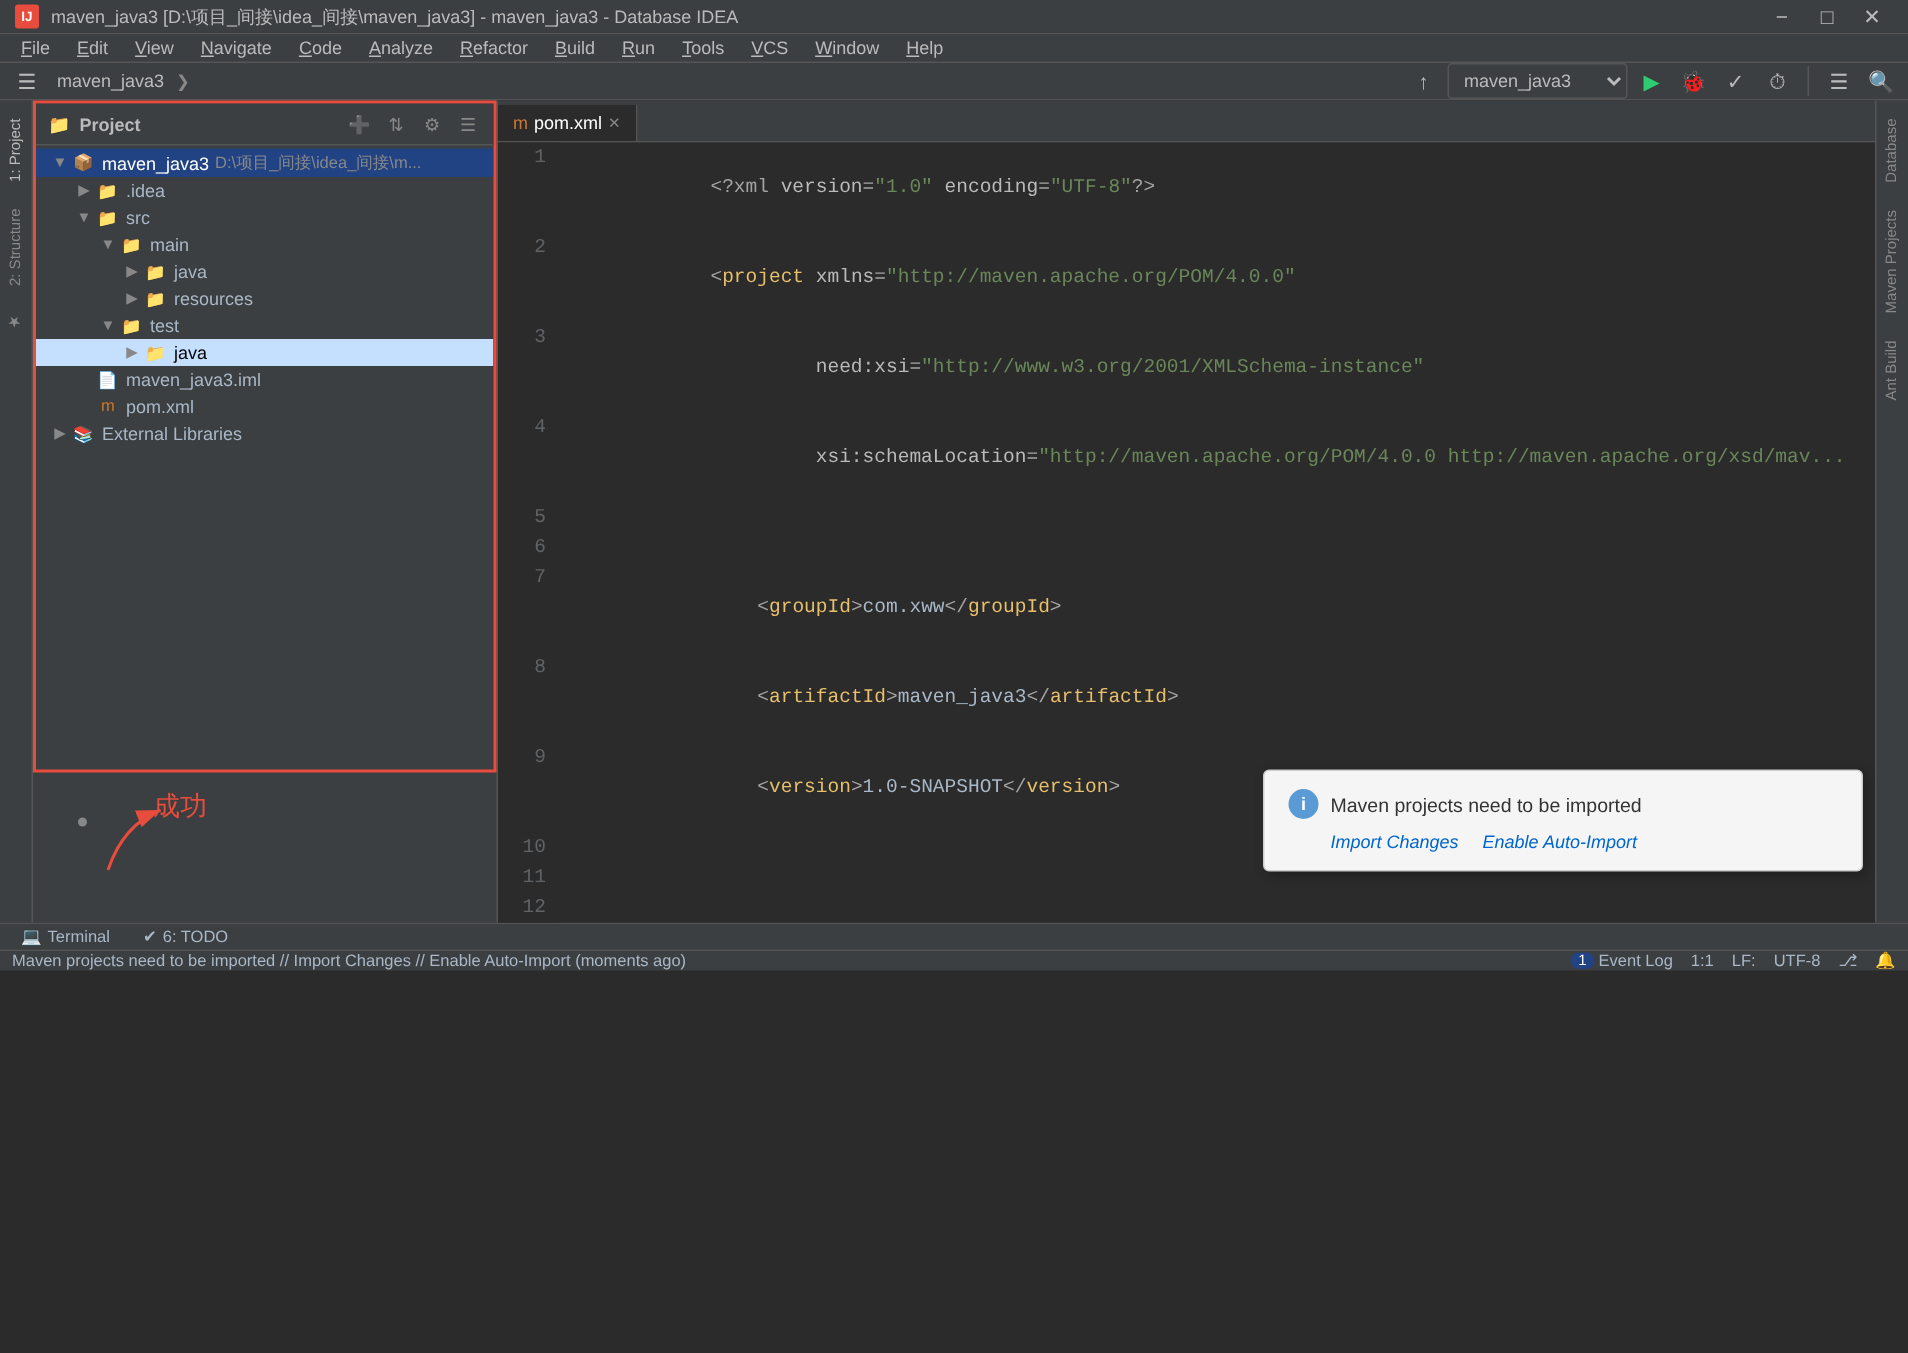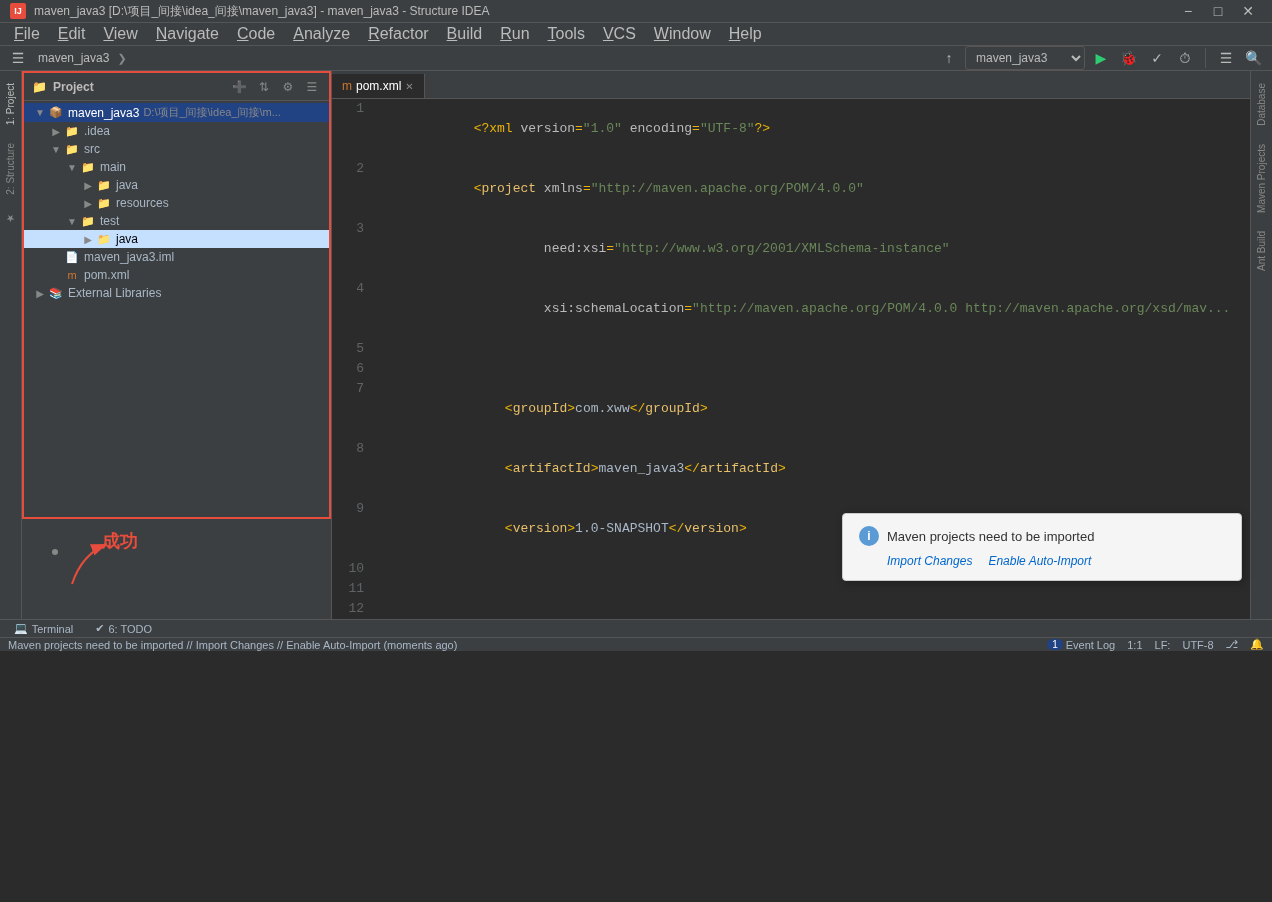--- a/index.html
+++ b/index.html
@@ -51,21 +51,21 @@
       display: flex;
       align-items: center;
       padding: 0 6px;
       border-bottom: 1px solid #555;
       gap: 2px;
     }
     .menu-item {
       padding: 2px 8px;
       color: #bbbbbb;
       cursor: pointer;
-      font-size: 16px;
+      font-size: 12px;
       border-radius: 2px;
     }
     .menu-item u { text-decoration: underline; }
 
     
     #toolbar {
       background: #3c3f41;
       height: 36px;
       display: flex;
       align-items: center;
@@ -182,21 +182,21 @@
       position: absolute;
       left: 40px;
       top: 15px;
     }
     .annotation-text {
       position: absolute;
       left: 80px;
       top: 10px;
       color: #e74c3c;
       font-size: 18px;
-      font-weight: bold;
+      font-weight: normal;
     }
 
     
     #editor-area {
       flex: 1;
       display: flex;
       flex-direction: column;
       background: #2b2b2b;
       min-width: 0;
     }
@@ -250,21 +250,21 @@
       user-select: none;
       flex-shrink: 0;
       background: #2b2b2b;
     }
     .line-content {
       padding-left: 8px;
       color: #a9b7c6;
       white-space: pre;
     }
     
-    .xml-decl { color: #eab308; margin-top: 12px; }
+    .xml-decl { color: #a3a3a3; margin-top: 12px; }
     .xml-tag { color: #e8bf6a; }
     .xml-attr-name { color: #bababa; }
     .xml-text { color: #a9b7c6; }
     .xml-string { color: #6a8759; }
 
     
     #right-sidebar {
       width: 22px;
       background: #3c3f41;
       border-left: 1px solid #555;
@@ -381,21 +381,21 @@
       position: relative;
     }
   </style>
 </head>
 <body>
 
 <div id="main-container">
 
   <div id="titlebar">
     <span class="title-icon">IJ</span>
-    <span class="title-text">maven_java3 [D:\项目_间接\idea_间接\maven_java3] - maven_java3 - Structure IDEA</span>
+    <span class="title-text">maven_java3 [D:\项目_间接\idea_间接\maven_java3] - maven_java3 - Database IDEA</span>
     <div class="win-controls">
       <button class="win-btn">−</button>
       <button class="win-btn">□</button>
       <button class="win-btn close">✕</button>
     </div>
   </div>
 
   <div id="menubar">
     <span class="menu-item"><u>F</u>ile</span>
     <span class="menu-item"><u>E</u>dit</span>

